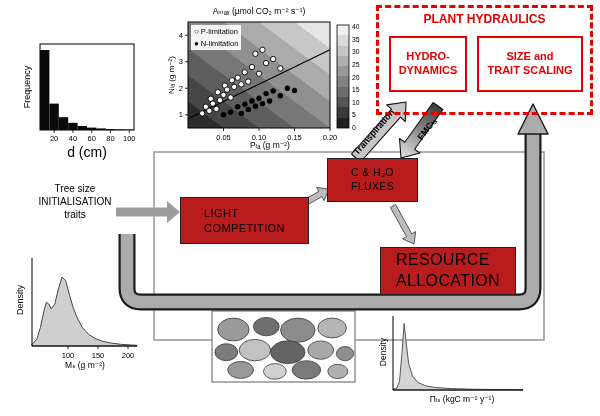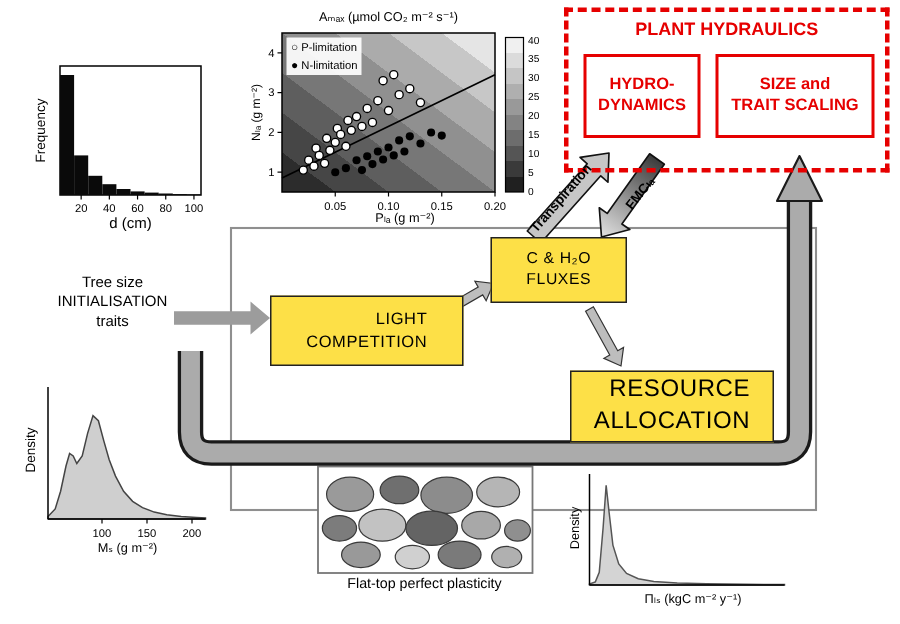--- a/index.html
+++ b/index.html
@@ -5,22 +5,22 @@
   *{margin:0;padding:0;box-sizing:border-box}
   html,body{background:#fff}
   body{font-family:"Liberation Sans","DejaVu Sans",sans-serif;color:#000}
   #stage{position:relative;width:600px;height:416px;background:#fff;overflow:hidden}
   #gfx{position:absolute;left:0;top:0}
   svg text{font-family:"Liberation Sans","DejaVu Sans",sans-serif}
   .abs{position:absolute}
   .pre{white-space:pre-line}
   .vlabel{position:absolute;transform:translate(-50%,-50%) rotate(-90deg);font-size:9px;white-space:nowrap}
   .xlabel{position:absolute;transform:translate(-50%,0);font-size:8.5px;white-space:nowrap;}
-  .corebox{position:absolute;background:#fde047;border:1.2px solid #222;display:flex;align-items:center;justify-content:center;
-           text-align:right;white-space:pre-line;letter-spacing:.4px;line-height:1.3}
+  .corebox{position:absolute;background:#b91c1c;border:1.2px solid #222;display:flex;align-items:center;justify-content:center;
+           text-align:left;white-space:pre-line;letter-spacing:.4px;line-height:1.3}
   #redbox{position:absolute;left:376px;top:5px;width:217px;height:110px;border:3px dashed #e60000;background:transparent}
   #redtitle{margin-top:4px;text-align:center;font-weight:bold;font-size:12px;color:#e60000}
   .redinner{position:absolute;border:2px solid #e60000;color:#e60000;font-weight:bold;font-size:11px;display:flex;
             align-items:center;justify-content:center;text-align:center;white-space:pre-line;line-height:1.25;background:transparent}
   .flowlabel{position:absolute;font-weight:bold;font-size:9px;white-space:nowrap}
   #legend{position:absolute;left:191px;top:25px;font-size:7.5px;line-height:1.4;background:rgba(255,255,255,.92);padding:1px 3px}
   #legend .mark{font-size:8px;margin-right:2px}
 </style>
 </head>
 <body>
@@ -216,21 +216,21 @@
         <polygon points="518,134 548,134 533,104" fill="#ababab" stroke="#1a1a1a" stroke-width="1.4" stroke-linejoin="round"></polygon>
       </g>
       <polygon points="116.0,216.5 167.0,216.5 167.0,223.0 180.0,212.0 167.0,201.0 167.0,207.5 116.0,207.5" fill="#9c9c9c"></polygon>
       <polygon points="297.5,210.6 321.8,196.6 324.1,200.5 329.0,189.0 316.6,187.5 318.8,191.4 294.5,205.4" fill="#bdbdbd" stroke="#333" stroke-width="0.8"></polygon>
       <polygon points="390.4,207.5 406.5,236.7 402.6,238.9 414.0,244.0 415.7,231.6 411.8,233.8 395.6,204.5" fill="#bdbdbd" stroke="#333" stroke-width="0.8"></polygon>
       <polygon points="360.5,162.0 400.5,117.2 405.3,121.5 406.0,102.0 386.7,104.9 391.5,109.2 351.5,154.0" fill="#c6c6c6" stroke="#111" stroke-width="1.1" stroke-linejoin="round"></polygon>
       <polygon points="433.1,102.5 404.8,142.3 399.5,138.5 401.0,158.0 419.9,153.0 414.6,149.3 442.9,109.5" fill="url(#fmcgrad)" stroke="#111" stroke-width="1.1" stroke-linejoin="round"></polygon>
     </svg>
 
   <div class="vlabel" style="left:27px;top:87px">Frequency</div>
-  <div class="xlabel" style="left:87px;top:144px;font-size:10px">d (cm)</div>
+  <div class="xlabel" style="left:87px;top:144px;font-size:14px">d (cm)</div>
 
   <div class="xlabel" style="left:259px;top:6px">Aₘₐₓ (µmol CO₂ m⁻² s⁻¹)</div>
   <div class="vlabel" style="left:171px;top:75px;font-size:8px">Nₗₐ (g m⁻²)</div>
   <div class="xlabel" style="left:270px;top:140px">Pₗₐ (g m⁻²)</div>
 
   <div id="redbox">
     <div id="redtitle">PLANT HYDRAULICS</div>
     <div class="redinner" style="left:10px;top:28px;width:78px;height:56px">HYDRO-
 DYNAMICS</div>
     <div class="redinner" style="left:98px;top:28px;width:106px;height:56px">SIZE and
@@ -252,19 +252,17 @@
   <div class="corebox" style="left:180px;top:197px;width:129px;height:47px;font-size:11px">LIGHT
 COMPETITION</div>
   <div class="corebox" style="left:327px;top:158px;width:91px;height:44px;font-size:10.5px">C &amp; H₂O
 FLUXES</div>
   <div class="corebox" style="left:380px;top:247px;width:136px;height:48px;font-size:16px">RESOURCE
 ALLOCATION</div>
 
   <div class="vlabel" style="left:20px;top:300px">Density</div>
   <div class="xlabel" style="left:85px;top:360px;font-size:8.5px">Mₛ (g m⁻²)</div>
 
-  <div class="xlabel pre" style="left:283px;top:384px;font-size:9.5px;line-height:1.25">Flat-top
-perfect plasticity</div>
 
   <div class="vlabel" style="left:383px;top:352px;font-size:8.5px">Density</div>
   <div class="xlabel" style="left:462px;top:394px">Πₗₛ (kgC m⁻² y⁻¹)</div>
 
 </div>
 
 </body></html>

